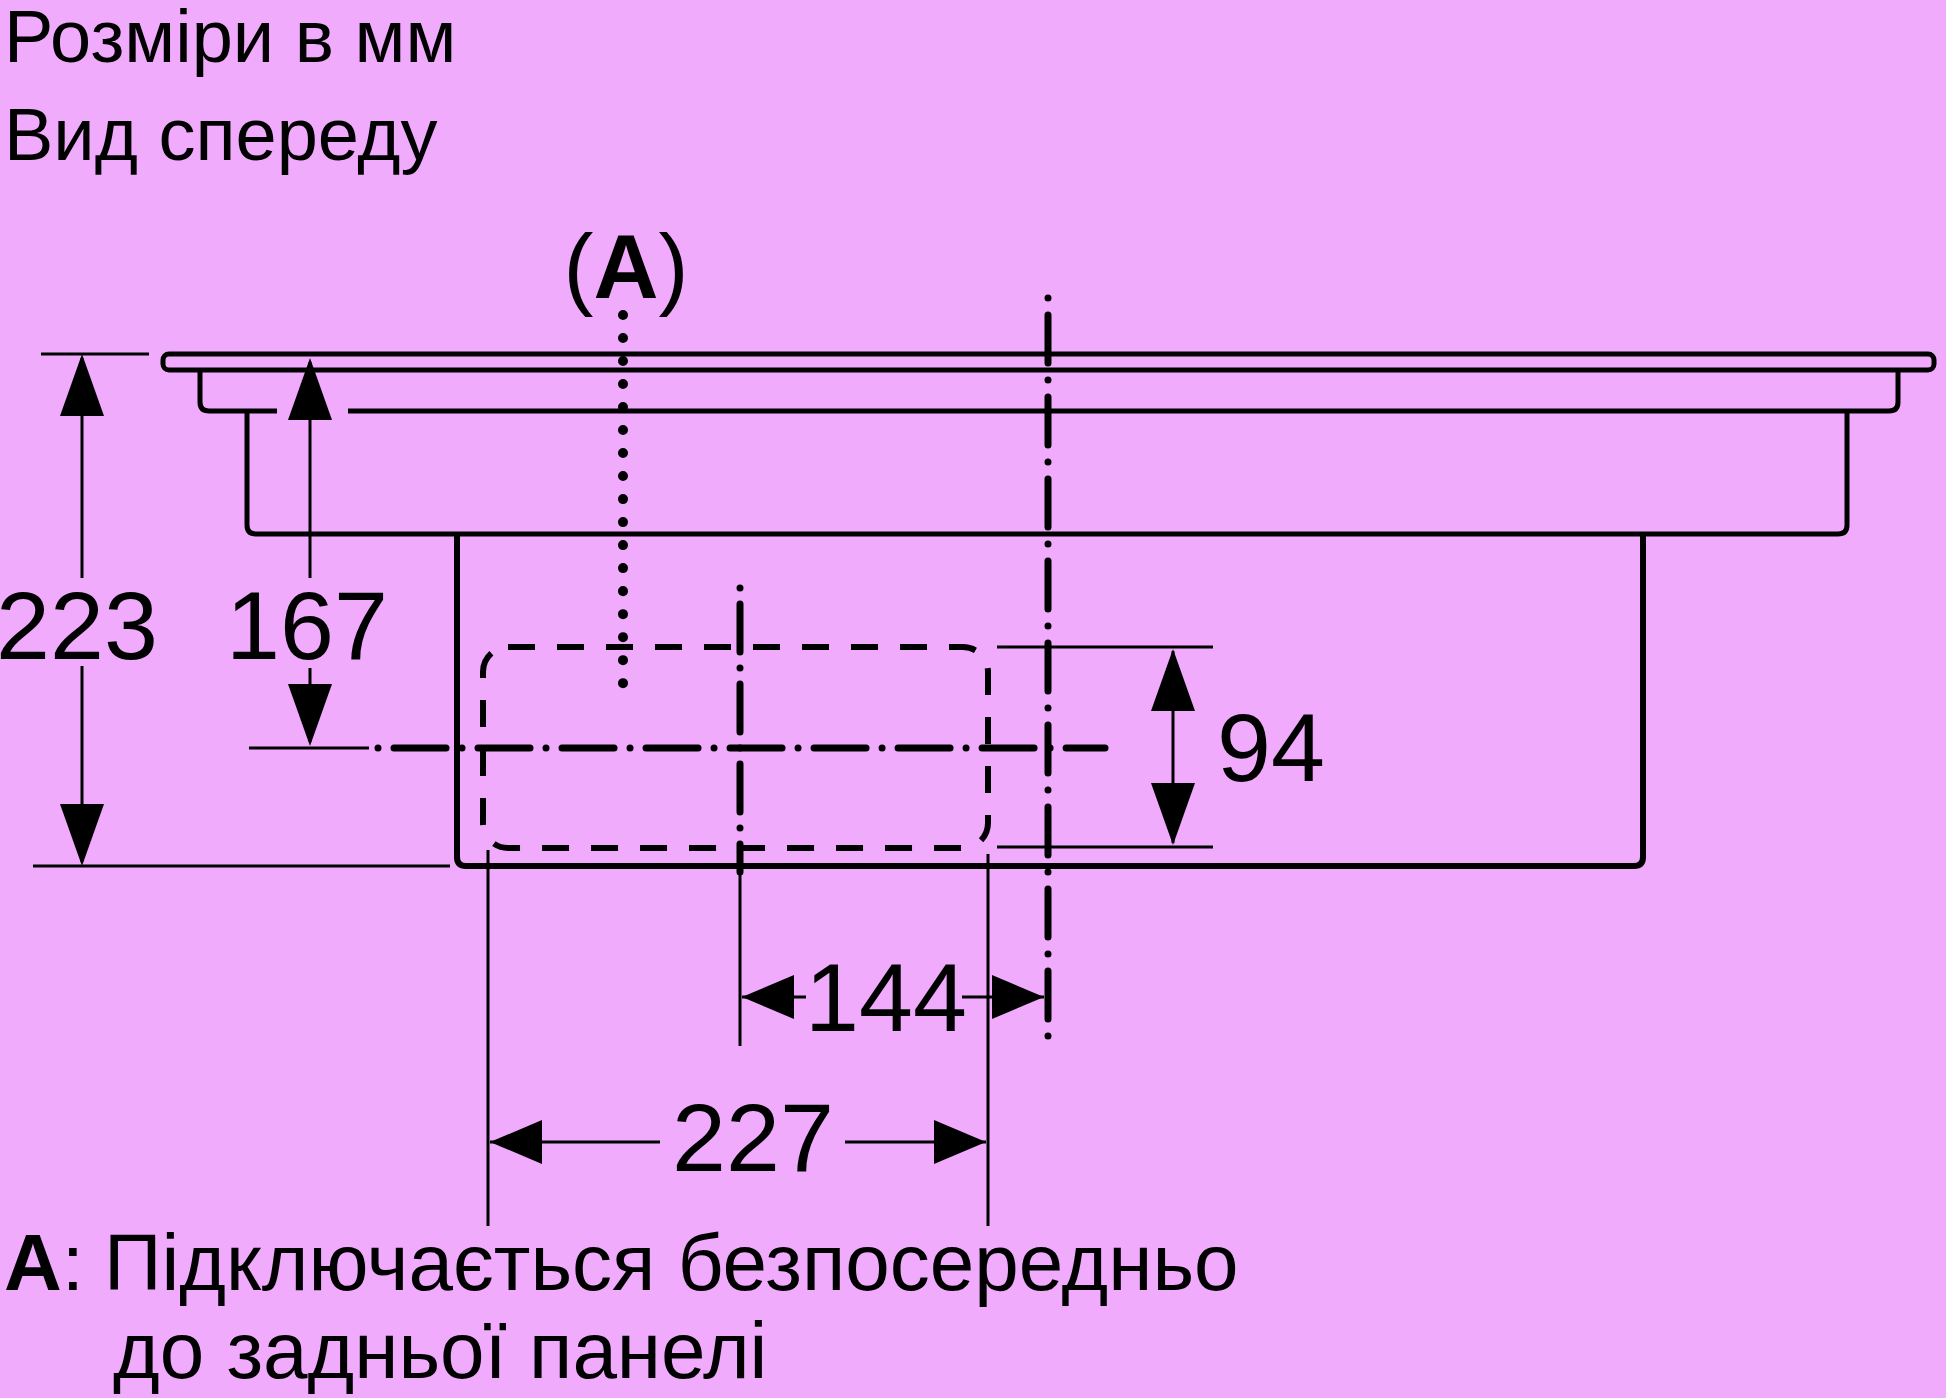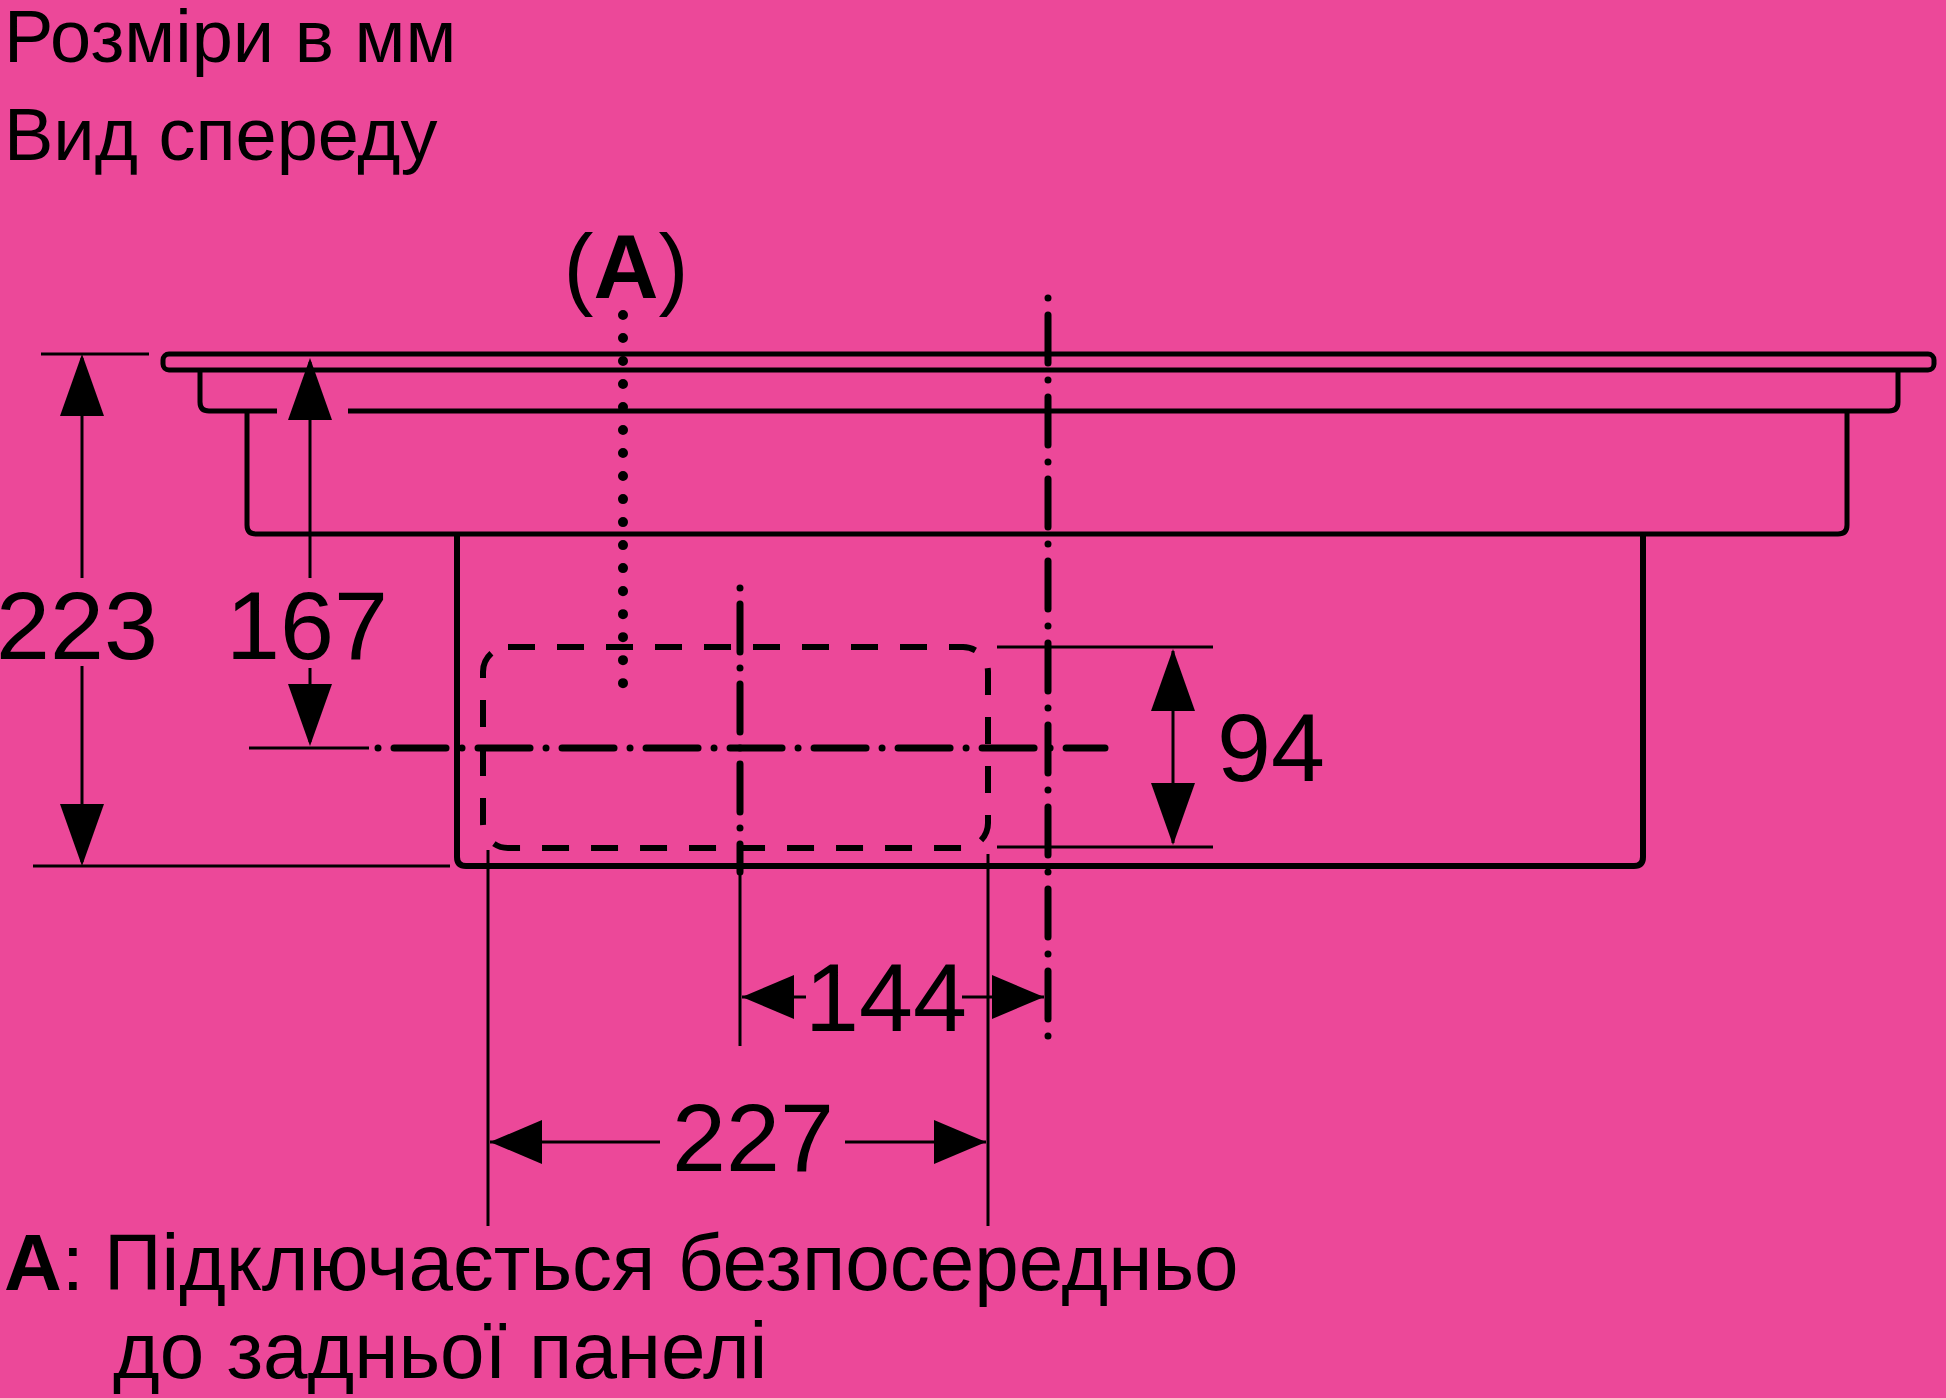--- a/index.html
+++ b/index.html
@@ -1,16 +1,16 @@
 <!DOCTYPE html>
 <html><head>
 <meta charset="utf-8">
 <style>
   html, body { margin: 0; padding: 0; background: #ffffff; }
-  .stage { position: relative; width: 1946px; height: 1398px; background: #ec4899; overflow: hidden; }
+  .stage { position: relative; width: 1946px; height: 1398px; background: #f0abfc; overflow: hidden; }
   svg { display: block; font-family: "Liberation Sans", sans-serif; }
   .ink-stroke { stroke: #000000; fill: none; }
   .thick { stroke-width: 5; }
   .box-stroke { stroke-width: 6; }
   .thin { stroke-width: 3; }
   .dashdot { stroke-width: 7; stroke-linecap: round; }
   .dotted { stroke-width: 10; stroke-linecap: round; }
   .arrow { fill: #000000; stroke: none; }
   text { fill: #000000; }
   .title-text { font-size: 74px; }

